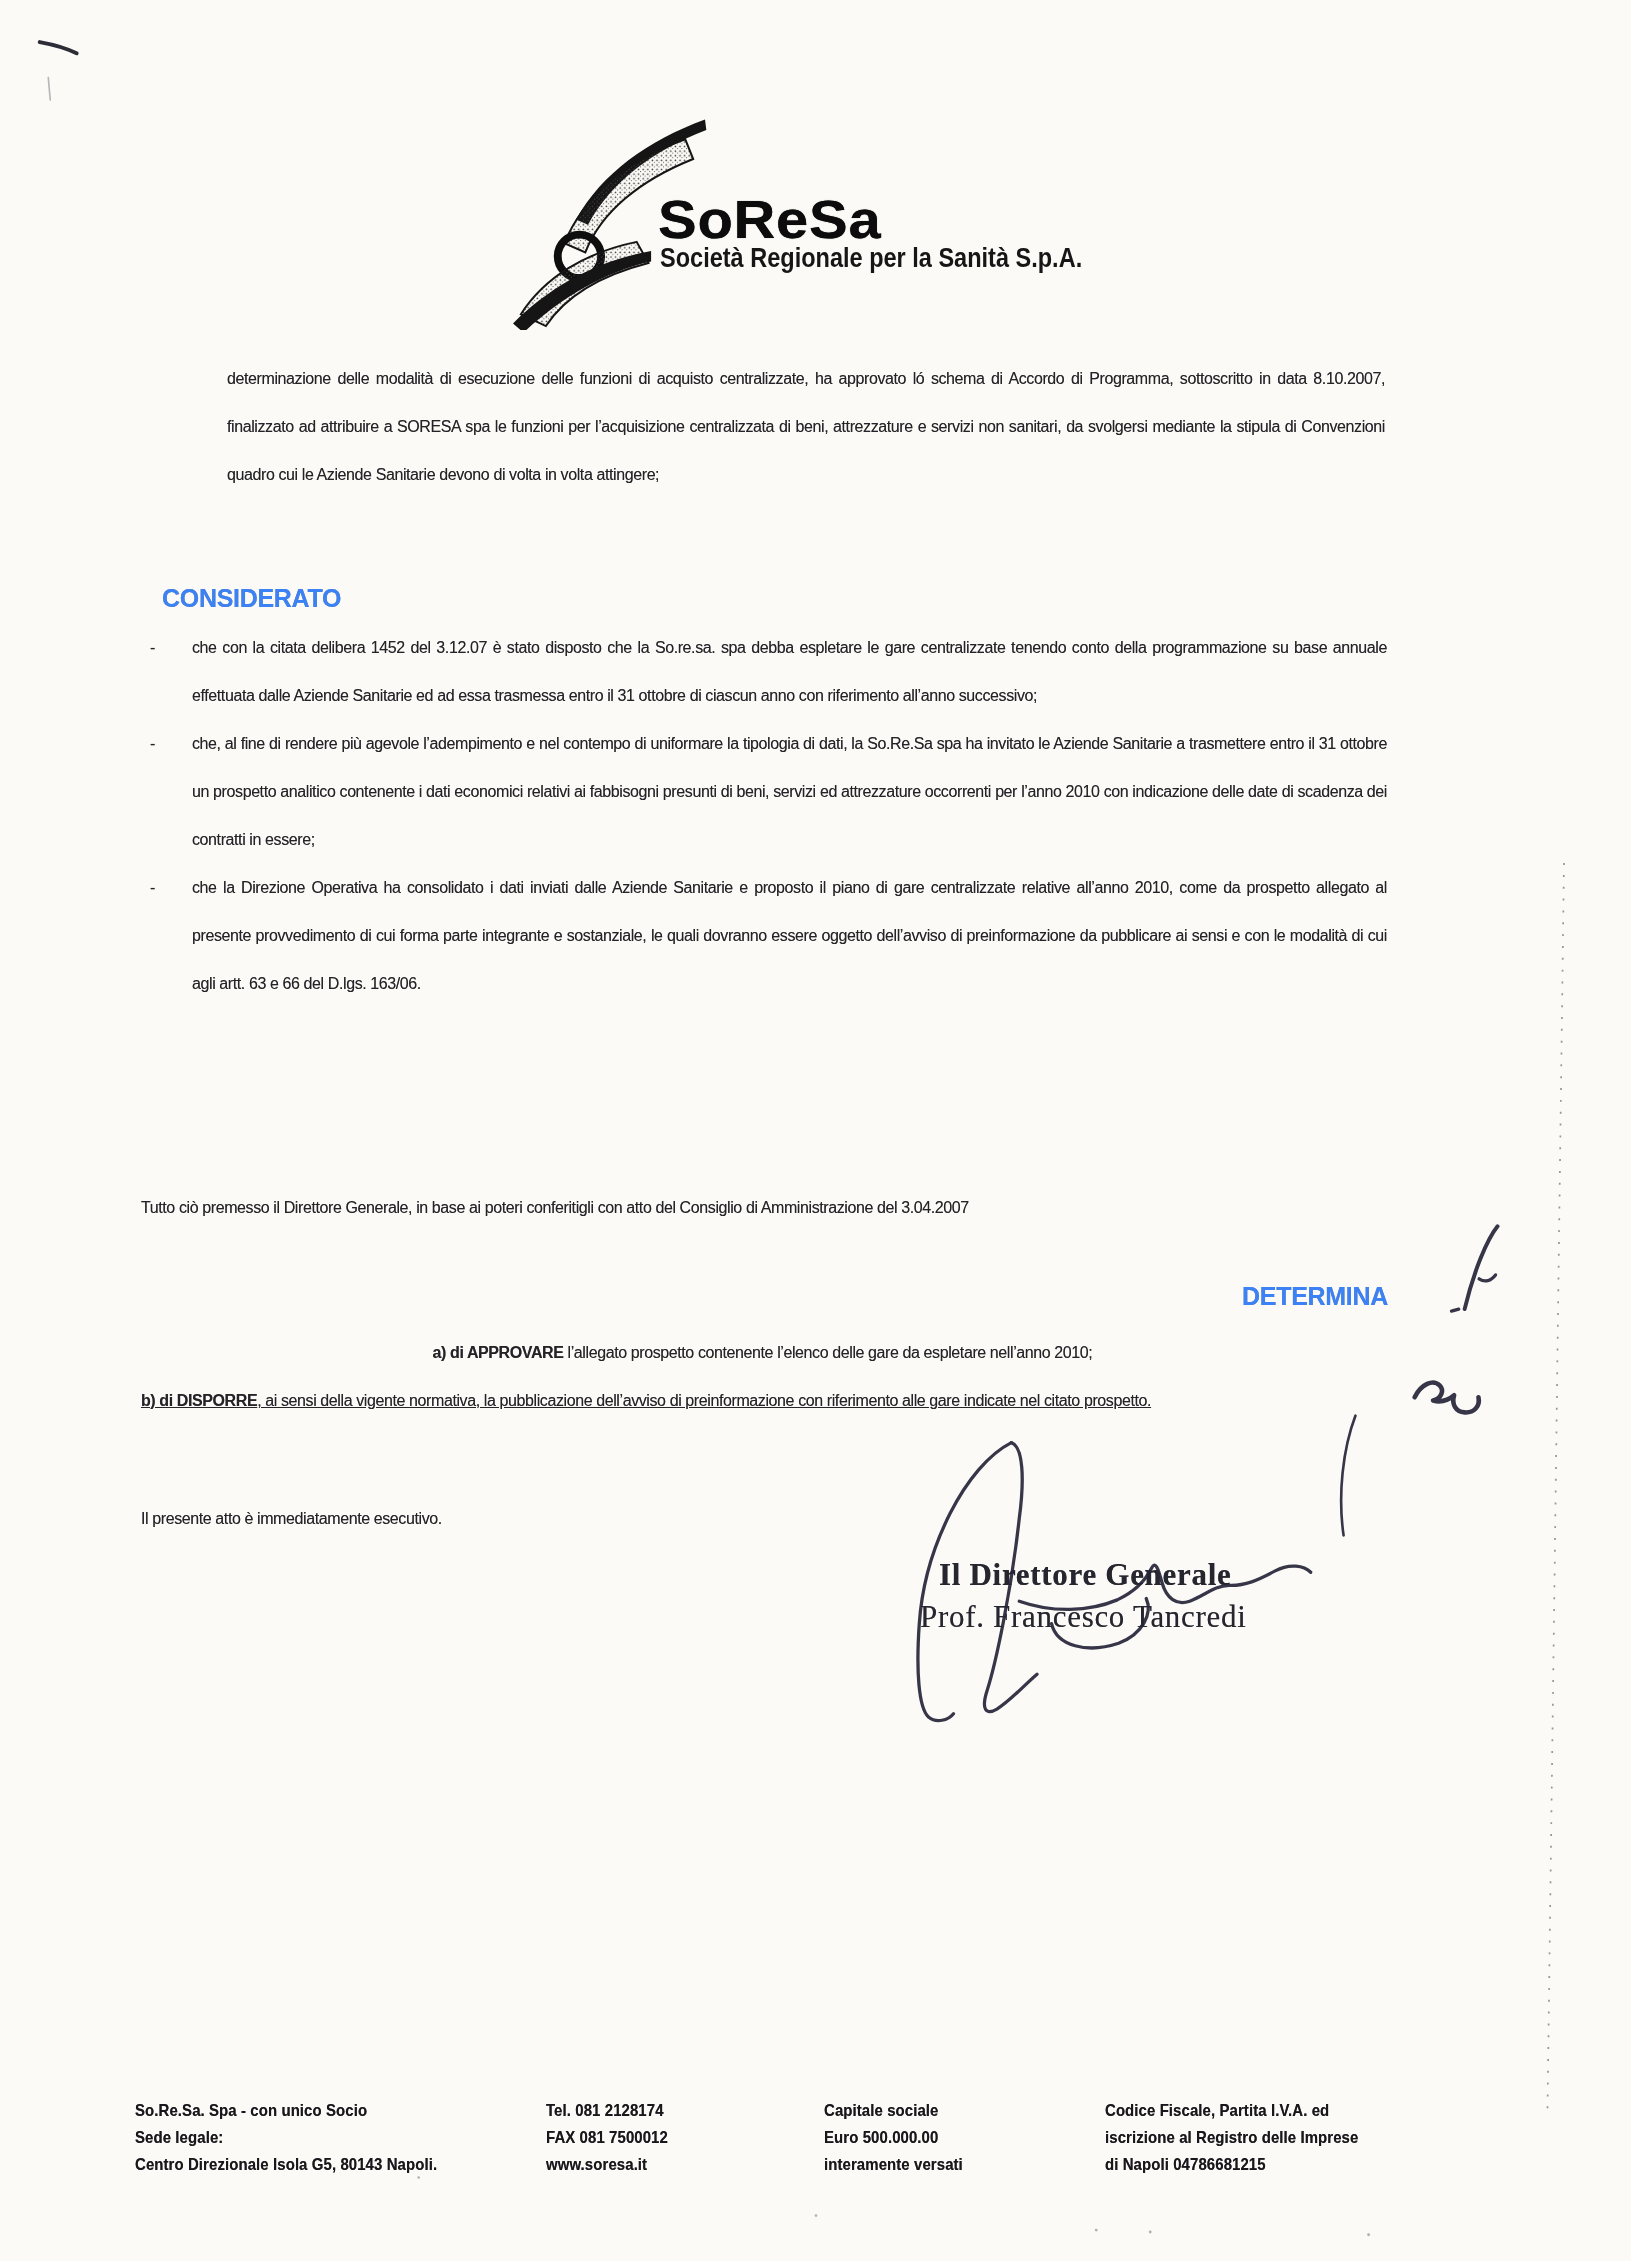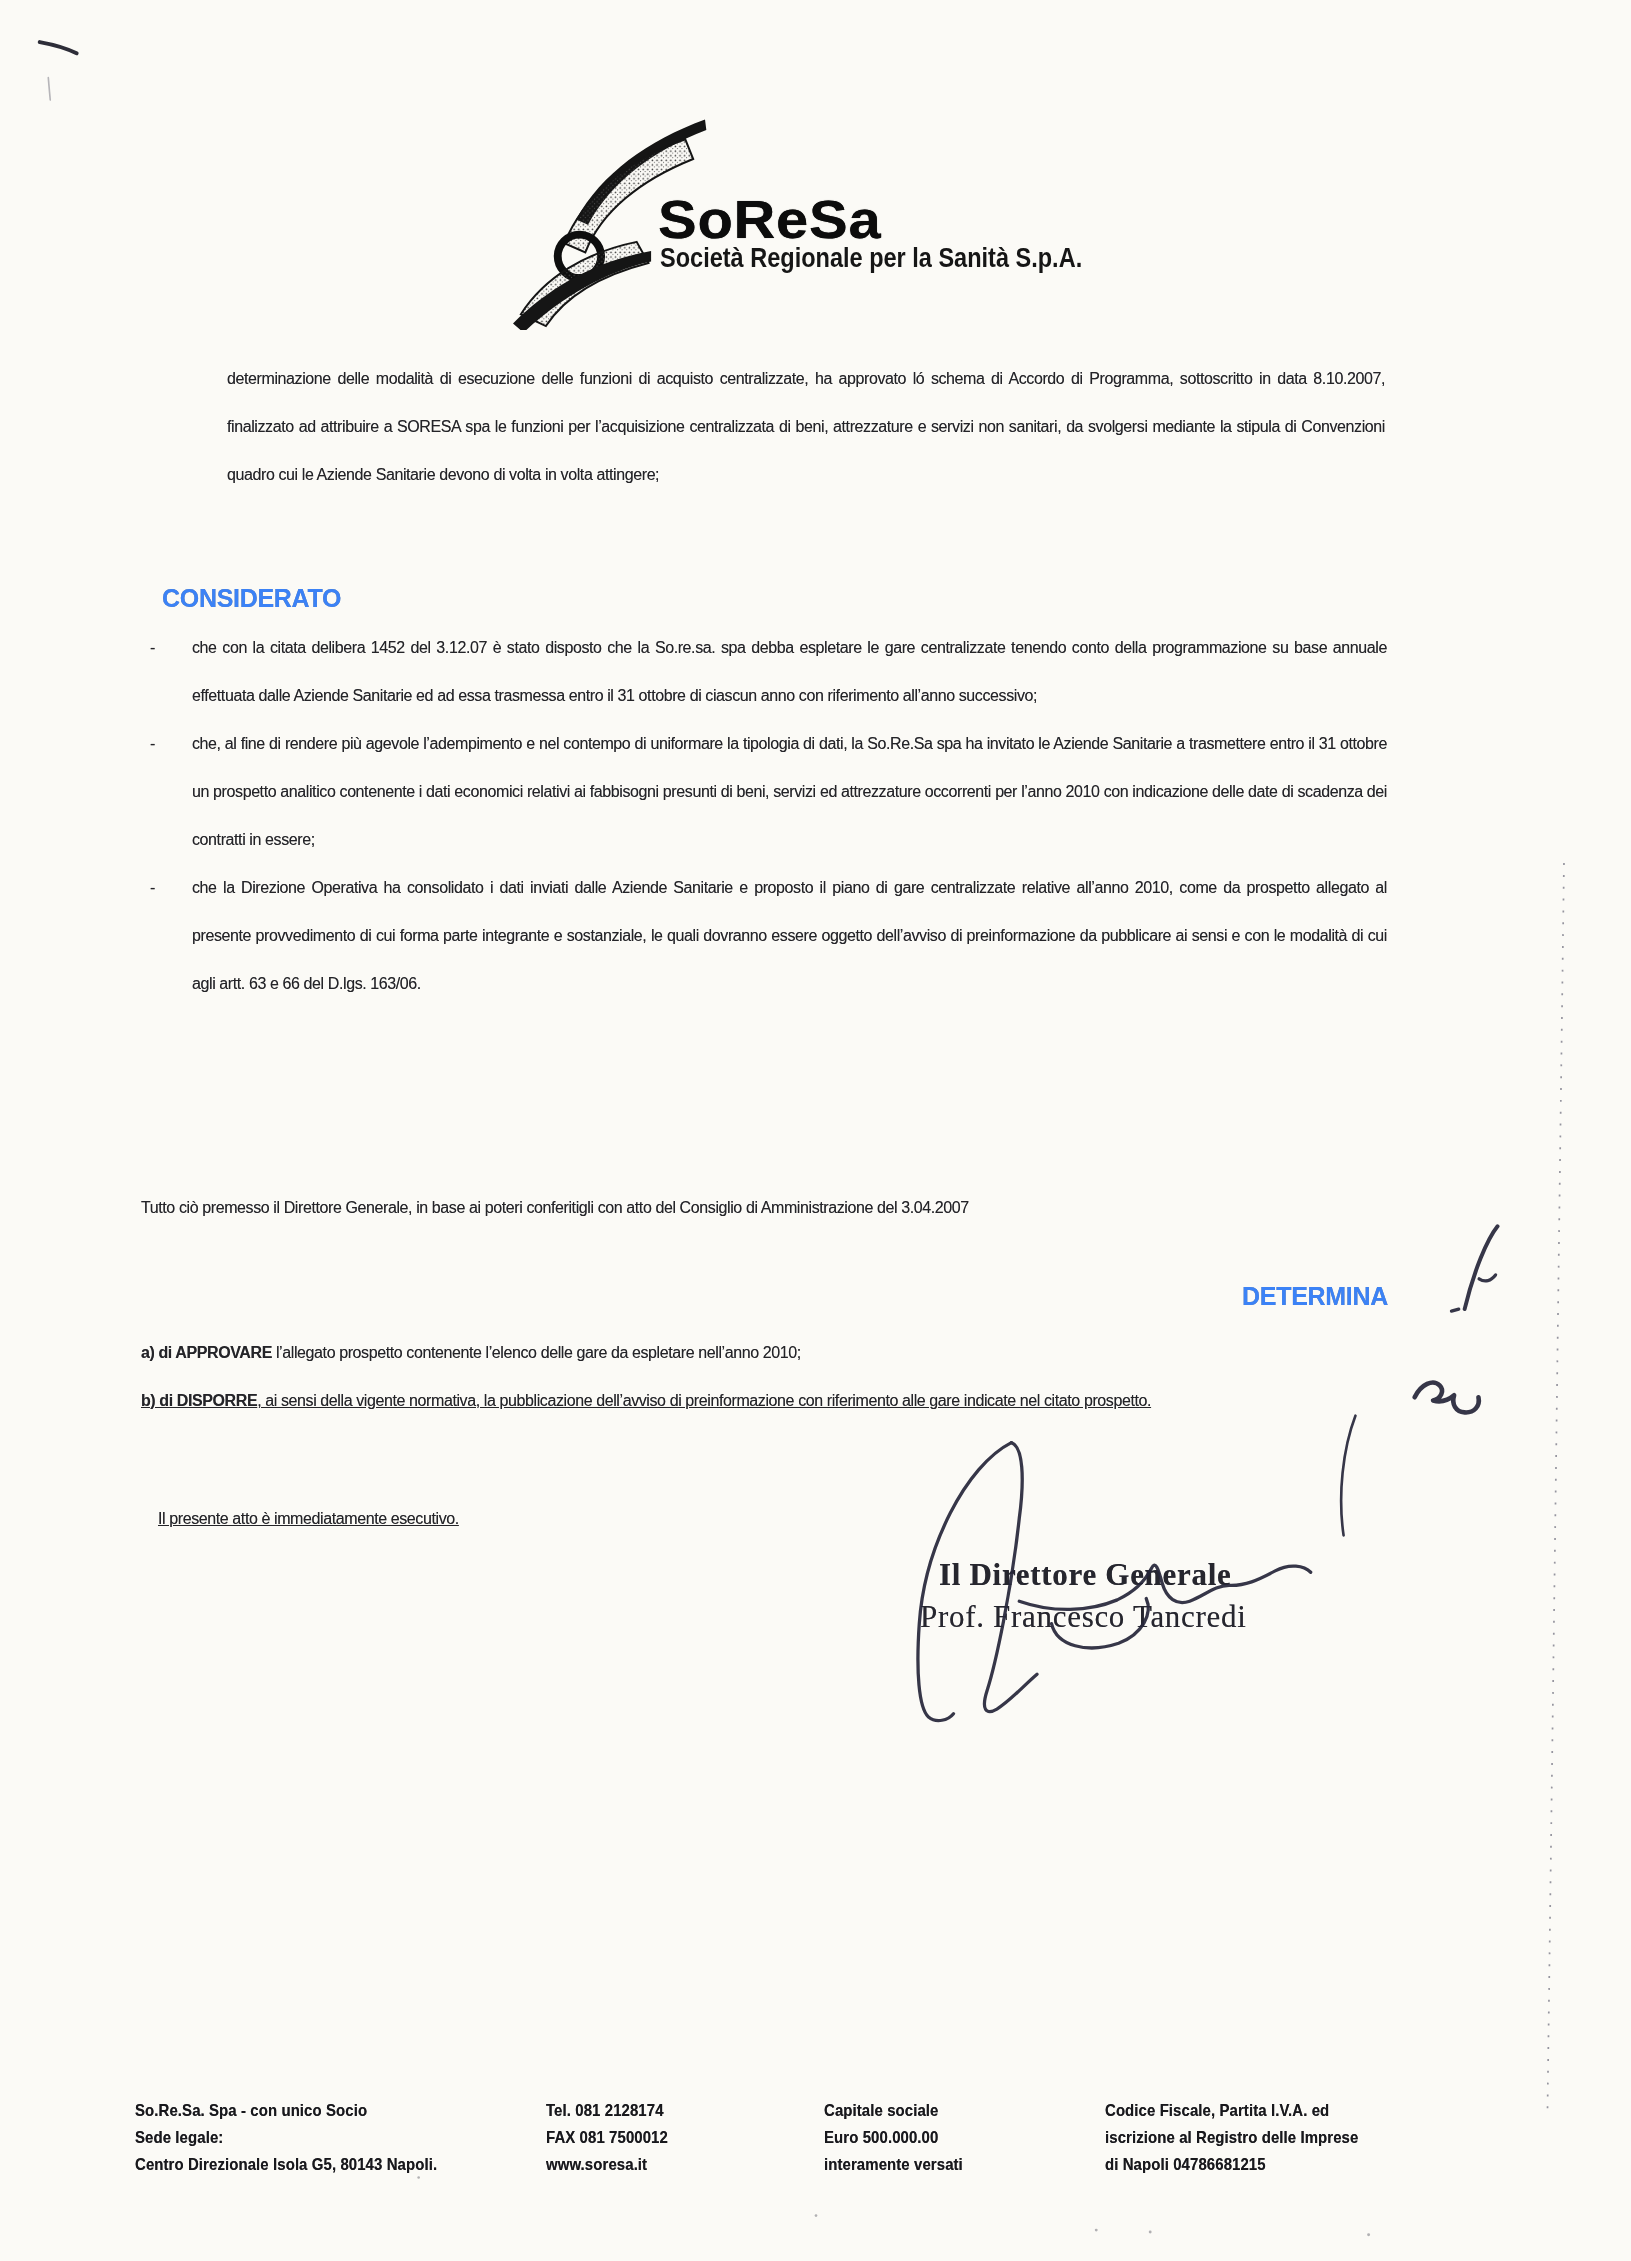--- a/index.html
+++ b/index.html
@@ -104,29 +104,29 @@
   <div class="bullet-row">
     <div class="bullet-dash body-text">-</div>
     <div class="bullet-body body-text">che la Direzione Operativa ha consolidato i dati inviati dalle Aziende Sanitarie e proposto il piano di gare centralizzate relative all’anno 2010, come da prospetto allegato al presente provvedimento di cui forma parte integrante e sostanziale, le quali dovranno essere oggetto dell’avviso di preinformazione da pubblicare ai sensi e con le modalità di cui agli artt. 63 e 66 del D.lgs. 163/06.</div>
   </div>
 </div>
 
 <div class="abs body-text" style="left:141px;top:1184px;width:1247px;">Tutto ciò premesso il Direttore Generale, in base ai poteri conferitigli con  atto del Consiglio di Amministrazione del 3.04.2007</div>
 
 <div class="abs heading" style="left:141px;top:1282px;width:1247px;text-align:right;">DETERMINA</div>
 
-<div class="abs body-text noj" style="left:141px;top:1329px;width:1263px;">
+<div class="abs body-text noj" style="left:131px;top:1329px;width:1263px;text-align:center;">
   <span class="b">a) di APPROVARE</span><span> l’allegato prospetto contenente l’elenco delle gare da espletare nell’anno 2010;</span>
 </div>
 
 <div class="abs body-text" style="left:141px;top:1377px;width:1247px;text-decoration:underline;">
   <span class="b">b) di DISPORRE</span><span>, ai sensi della vigente normativa, la pubblicazione dell’avviso di preinformazione con riferimento alle gare indicate nel citato prospetto.</span>
 </div>
 
-<div class="abs body-text noj" style="left:158px;top:1495px;width:921px;text-decoration:underline;">Il presente atto è immediatamente esecutivo.</div>
+<div class="abs body-text noj" style="left:141px;top:1495px;width:921px;">Il presente atto è immediatamente esecutivo.</div>
 
 <div class="abs sig-role" style="left:939px;top:1557px;">Il Direttore Generale</div>
 <div class="abs sig-name" style="left:920px;top:1599px;">Prof. Francesco Tancredi</div>
 
 <svg class="abs" style="left:0;top:0;z-index:3;" width="1632" height="2261" viewBox="0 0 2480 3437">
   <g stroke="#26263a" fill="none" stroke-linecap="round" stroke-linejoin="round" opacity="0.92">
 
     <path d="M 1537 2193 C 1468 2228 1405 2352 1397 2468 C 1392 2540 1396 2596 1411 2610 C 1423 2620 1441 2615 1449 2605" stroke-width="5"></path>
     <path d="M 1537 2193 C 1555 2199 1557 2248 1549 2308 C 1537 2418 1513 2530 1500 2570 C 1491 2598 1498 2608 1515 2598 C 1536 2585 1556 2562 1576 2545" stroke-width="5"></path>
 

